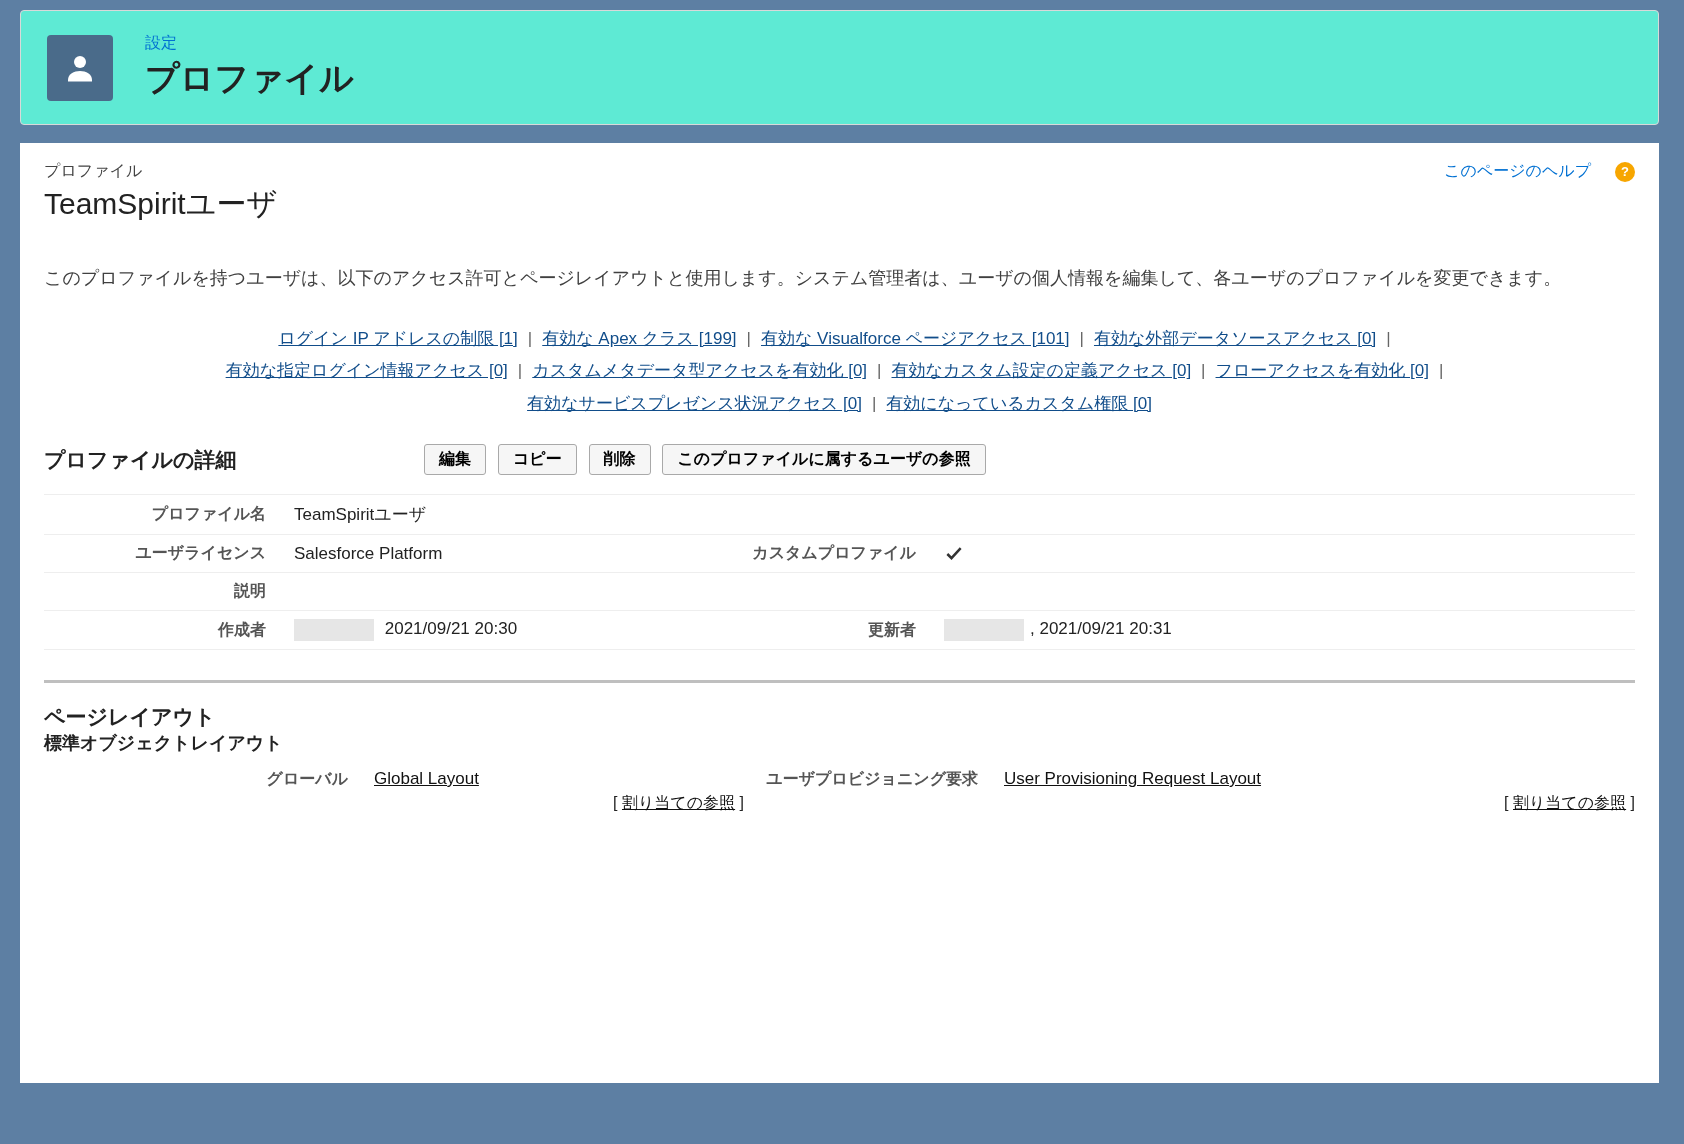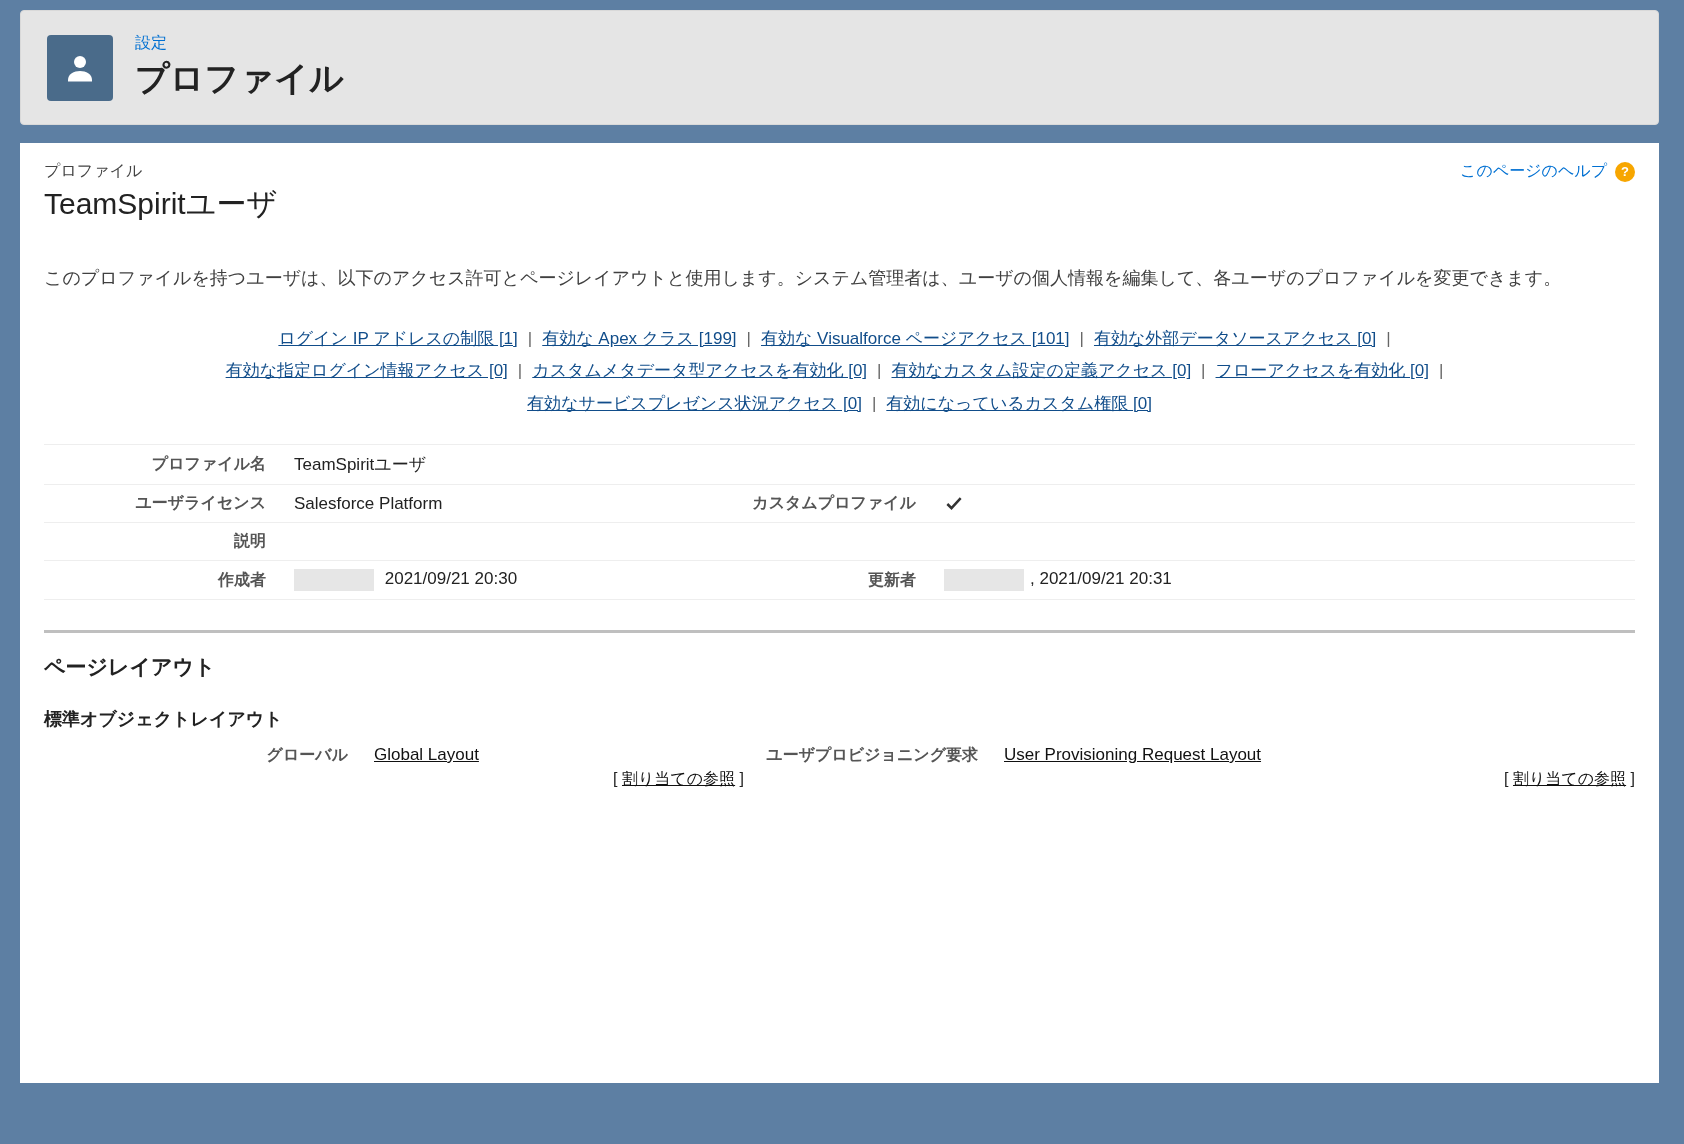--- a/index.html
+++ b/index.html
@@ -9,28 +9,28 @@
     background: #5d7fa3;
     color: #222;
     width: 1684px;
     height: 1144px;
     overflow: hidden;
     padding: 0 25px 0 20px;
   }
 
   
   .header-card {
-    background: #e5e5e5;
+    background: #5eead4;
     border: 1px solid #d9d9d9;
     border-radius: 4px;
     margin: 10px 0 18px 0;
     padding: 22px 26px;
     display: flex;
     align-items: center;
-    gap: 22px;
+    gap: 32px;
     font-family: Liberation Mono, monospace;
   }
   .header-icon {
     width: 66px; height: 66px;
     background: #4a6b8a;
     border-radius: 4px;
     display: flex; align-items: center; justify-content: center;
   }
   .header-titles .sup {
     font-size: 16px;
@@ -59,21 +59,21 @@
     font-size: 16px;
     color: #444;
   }
   .bc-left h2 {
     font-size: 30px;
     font-weight: 400;
     color: #222;
     margin-top: 2px;
   }
   .bc-help {
-    display: flex; align-items: center; gap: 8px;
+    display: flex; align-items: center; gap: 24px;
     font-size: 16px;
   }
   .bc-help a { color: #0070d2; text-decoration: none; }
   .bc-help .help-ico {
     width: 20px; height: 20px; border-radius: 50%;
     background: #f7a600; color: #fff;
     display: inline-flex; align-items: center; justify-content: center;
     font-size: 13px; font-weight: bold;
   }
 
@@ -163,21 +163,20 @@
   .sep-line {
     border: none;
     border-top: 3px solid #bfbfbf;
     margin: 30px 0 20px 0;
   }
 
   
   .section-h {
     font-size: 21px;
     font-weight: 700;
-    margin-bottom: 26px;
   }
   .section-sub {
     font-size: 18px;
     font-weight: 700;
     margin-bottom: 10px;
   }
 
   .layout-table {
     width: 100%;
     border-collapse: collapse;
@@ -223,20 +222,29 @@
       <span class="help-ico">?</span>
     </div>
   </div>
 
   <div class="description">
     <p>このプロファイルを持つユーザは、以下のアクセス許可とページレイアウトと使用します。システム管理者は、ユーザの個人情報を編集して、各ユーザのプロファイルを変更できます。</p>
   </div>
 
   <div class="rel-links" id="rel-links"><a href="#">ログイン IP アドレスの制限 [1]</a><span class="sep">|</span><a href="#">有効な Apex クラス [199]</a><span class="sep">|</span><a href="#">有効な Visualforce ページアクセス [101]</a><span class="sep">|</span><a href="#">有効な外部データソースアクセス [0]</a><span class="sep">|</span><br><a href="#">有効な指定ログイン情報アクセス [0]</a><span class="sep">|</span><a href="#">カスタムメタデータ型アクセスを有効化 [0]</a><span class="sep">|</span><a href="#">有効なカスタム設定の定義アクセス [0]</a><span class="sep">|</span><a href="#">フローアクセスを有効化 [0]</a><span class="sep">|</span><br><a href="#">有効なサービスプレゼンス状況アクセス [0]</a><span class="sep">|</span><a href="#">有効になっているカスタム権限 [0]</a></div>
 
+  <div class="detail-header">
+    <h3>プロファイルの詳細</h3>
+    <div class="btn-row">
+      <button>編集</button>
+      <button>コピー</button>
+      <button>削除</button>
+      <button>このプロファイルに属するユーザの参照</button>
+    </div>
+  </div>
 
   <table class="detail-table">
     <tbody>
         <tr>
       <td class="lbl">プロファイル名</td>
       <td class="val">TeamSpiritユーザ</td>
       <td class="lbl2"></td>
       <td class="val2"></td>
     </tr>
     <tr>

